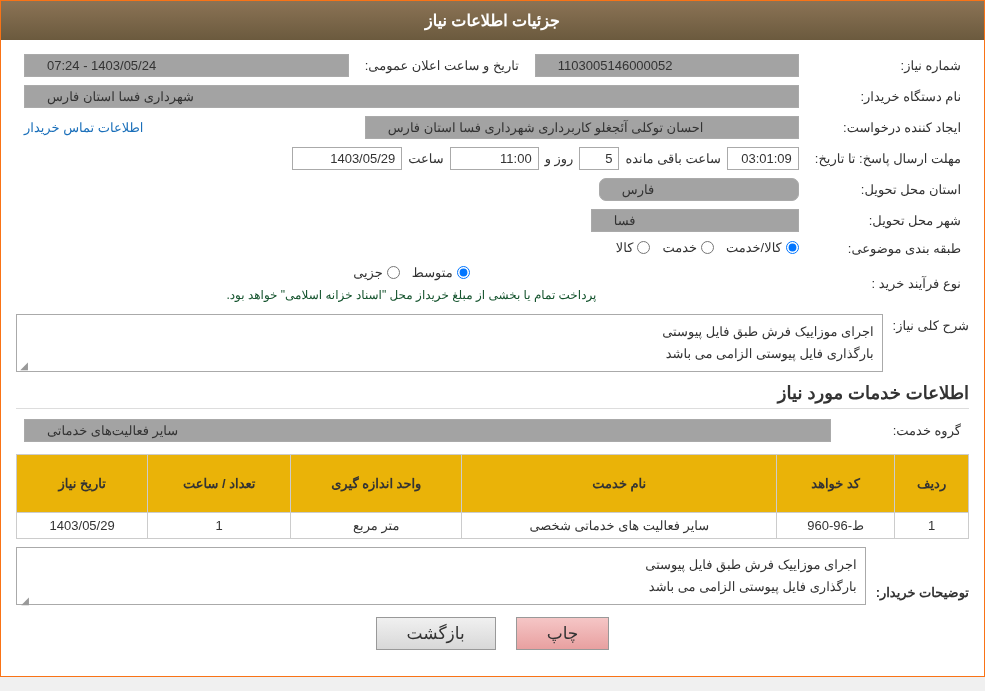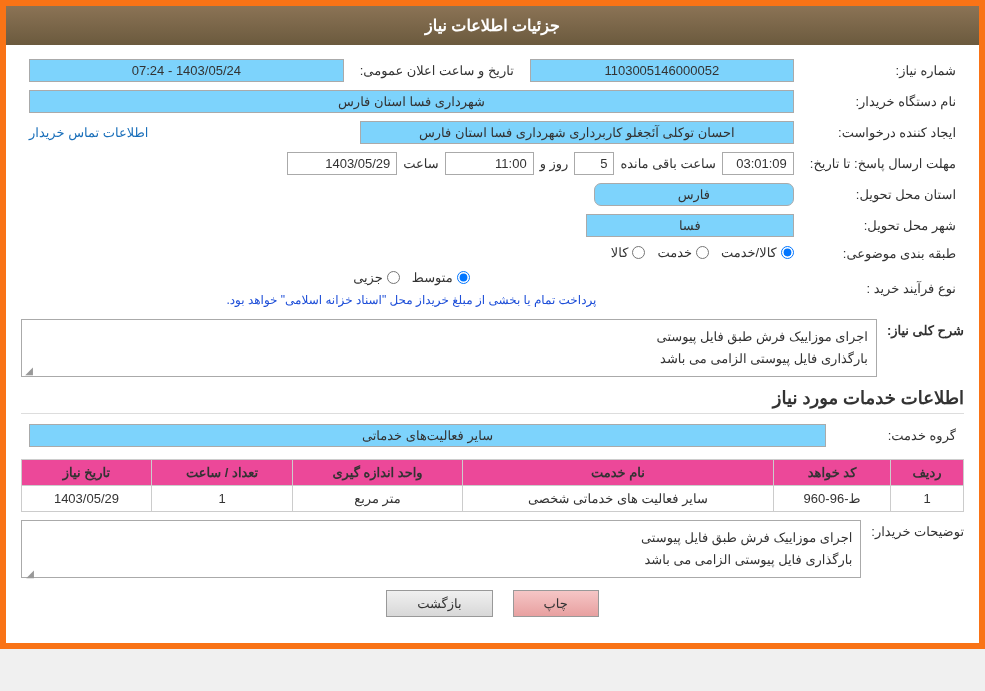--- a/index.html
+++ b/index.html
@@ -7,21 +7,21 @@
       font-family: Tahoma, Arial, sans-serif;
       background: #f0f0f0;
       direction: rtl;
       font-size: 13px;
       color: #333;
     }
     .page-wrapper {
       max-width: 985px;
       margin: 0 auto;
       background: #fff;
-      border: 6px solid #f97316;
+      border: 1px solid #f97316;
     }
     .header-bar {
       background: linear-gradient(to bottom, #8b7355, #6b5a3e);
       color: #fff;
       text-align: center;
       padding: 10px 0;
       font-size: 16px;
       font-weight: bold;
       letter-spacing: 1px;
     }
@@ -42,26 +42,26 @@
       text-align: right;
       white-space: nowrap;
       font-weight: normal;
       width: 130px;
     }
     .value-cell {
       text-align: right;
     }
     .input-box {
       border: 1px solid #aaa;
-      background: #7dd3fc;
-      padding: 3px 6px;
+      background: #a3a3a3;
+      padding: 3px 22px;
       width: 100%;
       min-height: 22px;
       display: inline-block;
-      text-align: center;
+      text-align: left;
     }
     .input-box-narrow {
       border: 1px solid #aaa;
       background: #fff;
       padding: 3px 6px;
       display: inline-block;
       text-align: right;
     }
     .inline-label {
       color: #333;
@@ -78,60 +78,61 @@
       align-items: center;
       flex-direction: row-reverse;
     }
     .radio-item {
       display: flex;
       align-items: center;
       gap: 4px;
       flex-direction: row-reverse;
     }
     .notice-text {
-      color: #1d4ed8;
+      color: #14532d;
       font-size: 12px;
     }
     .shrh-box {
       border: 1px solid #aaa;
       background: #fff;
       padding: 6px 8px;
       min-height: 50px;
       text-align: right;
       line-height: 1.7;
       width: 100%;
     }
     .services-table {
       width: 100%;
       border-collapse: collapse;
       margin-top: 8px;
       margin-bottom: 8px;
     }
     .services-table th {
-      background: #ec4899;
+      background: #eab308;
       border: 1px solid #ccc;
-      padding: 5px 8px;
+      padding: 21px 8px;
       text-align: center;
       font-weight: bold;
     }
     .services-table td {
       border: 1px solid #ccc;
       padding: 5px 8px;
       text-align: center;
     }
     .tawzih-section {
       display: flex;
       align-items: flex-start;
       gap: 10px;
       margin-top: 8px;
     }
     .tawzih-label {
       white-space: nowrap;
-      font-weight: normal;
+      font-weight: bold;
       padding-top: 4px;
+      margin-top: 34px;
     }
     .tawzih-box {
       border: 1px solid #aaa;
       background: #fff;
       padding: 6px 8px;
       min-height: 55px;
       flex: 1;
       text-align: right;
       line-height: 1.7;
       position: relative;
@@ -149,21 +150,21 @@
     .button-bar {
       display: flex;
       justify-content: center;
       gap: 20px;
       padding: 12px 0 16px 0;
     }
     .btn {
       padding: 5px 30px;
       border: 1px solid #999;
       cursor: pointer;
-      font-size: 13px;
+      font-size: 17px;
       font-family: Tahoma, Arial, sans-serif;
       text-align: center;
     }
     .btn-back {
       background: linear-gradient(to bottom, #f0f0f0, #d8d8d8);
       color: #333;
     }
     .btn-print {
       background: linear-gradient(to bottom, #f5c6c6, #e8a0a0);
       color: #333;
@@ -283,21 +284,21 @@
               </div>
             </div>
             <span class="notice-text">پرداخت تمام یا بخشی از مبلغ خریداز محل "اسناد خزانه اسلامی" خواهد بود.</span>
           </div>
         </td>
       </tr>
     </tbody>
       </table>
 
     <div style="display:flex; align-items:flex-start; gap:10px; margin-bottom:8px;">
-      <span style="font-weight:bold; white-space:nowrap; padding-top:4px;">شرح کلی نیاز:</span>
+      <span style="font-weight:normal; white-space:nowrap; padding-top:4px;">شرح کلی نیاز:</span>
       <div style="flex:1; position:relative;">
         <div class="shrh-box">
           <div>اجرای موزاییک فرش طبق فایل پیوستی</div>
           <div>بارگذاری فایل پیوستی الزامی می باشد</div>
         </div>
         <span class="resize-handle">◢</span>
       </div>
     </div>
 
     <div class="group-header">اطلاعات خدمات مورد نیاز</div>

